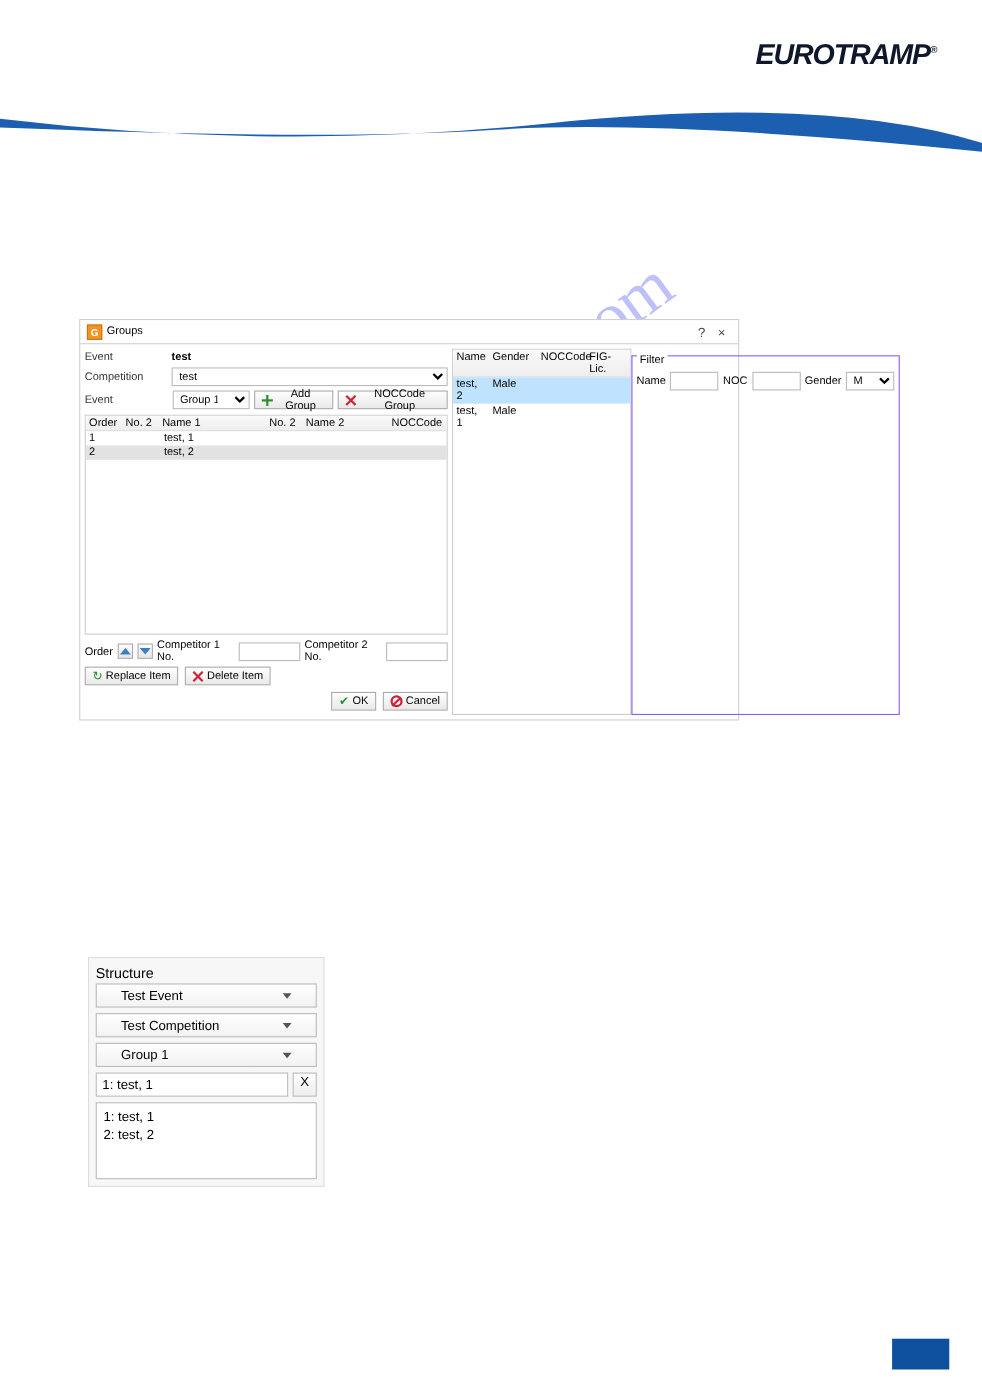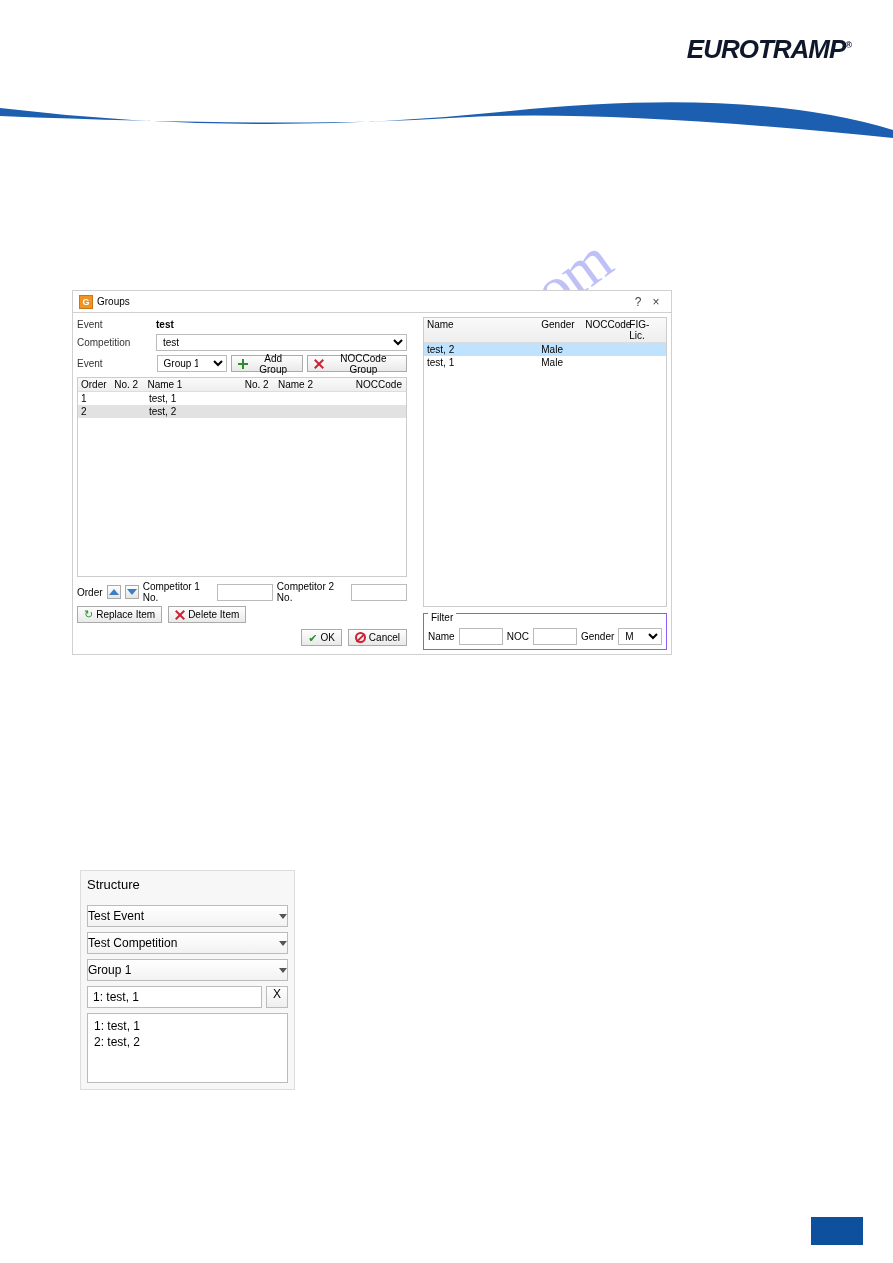--- a/index.html
+++ b/index.html
@@ -13,21 +13,21 @@
 
 .dialog{position:absolute;left:72px;top:290px;width:600px;background:#fff;border:1px solid #d0d0d0}
 .dialog-titlebar{display:flex;align-items:center;padding:3px 6px;border-bottom:1px solid #d0d0d0;height:22px}
 .dialog-title-icon{width:14px;height:14px;background:#f29423;border:1px solid #c77815;margin-right:4px;display:flex;align-items:center;justify-content:center;font-size:9px;color:#fff;font-weight:bold}
 .dialog-title{font-size:10px}
 .dialog-title-spacer{flex:1}
 .dialog-help,.dialog-close{width:18px;text-align:center;font-size:12px;color:#444;cursor:default}
 
 .dialog-body{display:flex;padding:4px}
 .left-panel{width:330px;display:flex;flex-direction:column}
-.right-panel{flex:1;margin-left:16px;display:flex;flex-direction:column}
+.right-panel{flex:1;margin-left:4px;display:flex;flex-direction:row}
 
 .form-row{display:flex;align-items:center;margin:2px 0;font-size:10px}
 .form-label{width:79px;color:#333}
 .form-value-bold{font-weight:bold}
 .form-select,.form-input{border:1px solid #bbb;background:#fff;font-size:10px;padding:1px 2px;height:17px}
 .form-select{background:#fff}
 select.form-select{padding-right:12px}
 
 .btn{display:inline-flex;align-items:center;gap:3px;border:1px solid #aaa;background:linear-gradient(#fefefe,#e9e9e9);font-size:10px;padding:1px 6px;height:17px;cursor:default}
 .icon{display:inline-block;width:10px;height:10px}
@@ -69,22 +69,22 @@
 .ok-cancel-row{display:flex;justify-content:flex-end;gap:6px;margin-top:6px;padding-bottom:4px}
 
 .filter-group{border:1px solid #8b5cf6;padding:4px;margin-top:6px}
 .filter-title{font-size:10px;position:relative;top:-11px;background:#fff;display:inline-block;padding:0 3px}
 .filter-row{display:flex;align-items:center;gap:4px;font-size:10px;margin-top:-8px}
 .filter-row .form-input{width:44px}
 .filter-row .form-select{width:44px}
 
 
 .structure-panel{position:absolute;left:80px;top:870px;width:215px;background:#f7f7f7;border:1px solid #ddd;padding:6px}
-.structure-title{font-size:13px;margin-bottom:13px}
-.str-select{width:100%;border:1px solid #bbb;background:linear-gradient(#fff,#f2f2f2);font-size:12px;padding:3px 0;margin-bottom:5px;display:flex;align-items:center;justify-content:space-between;cursor:default}
+.structure-title{font-size:13px;margin-bottom:2px}
+.str-select{width:100%;border:1px solid #bbb;background:linear-gradient(#fff,#f2f2f2);font-size:12px;padding:3px 22px;margin-bottom:5px;display:flex;align-items:center;justify-content:space-between;cursor:default}
 .str-select .chev{width:0;height:0;border-left:4px solid transparent;border-right:4px solid transparent;border-top:5px solid #555}
 .str-current{display:flex;gap:4px;margin-bottom:5px}
 .str-current-input{flex:1;border:1px solid #bbb;background:#fff;padding:3px 5px;font-size:12px}
 .str-x{width:22px;border:1px solid #bbb;background:linear-gradient(#fff,#eee);text-align:center;font-size:12px;cursor:default}
 .str-list{border:1px solid #bbb;background:#fff;padding:4px 6px;font-size:12px;min-height:70px}
 .str-list div{padding:1px 0}
 
 .page-footer-block{position:absolute;right:30px;bottom:18px;width:52px;height:28px;background:#0e4f9e}
 
 

